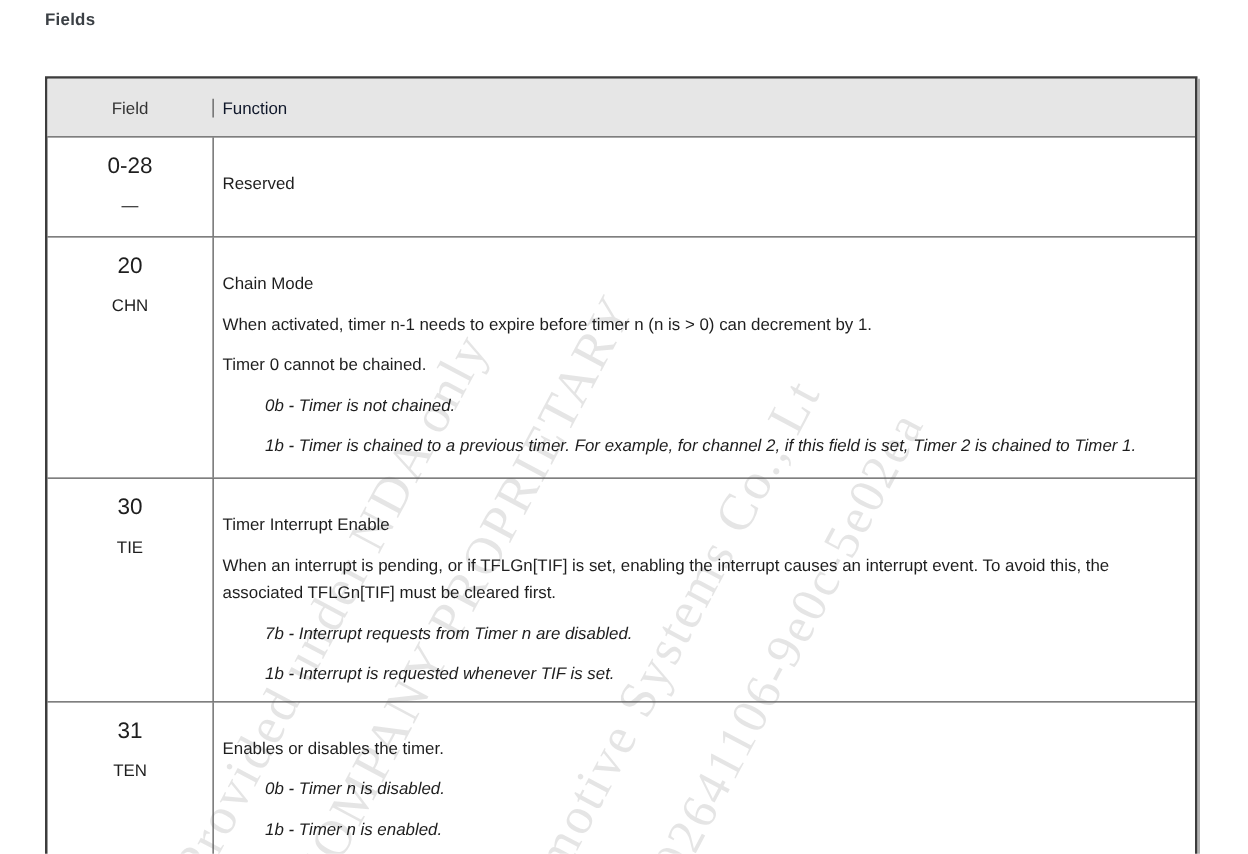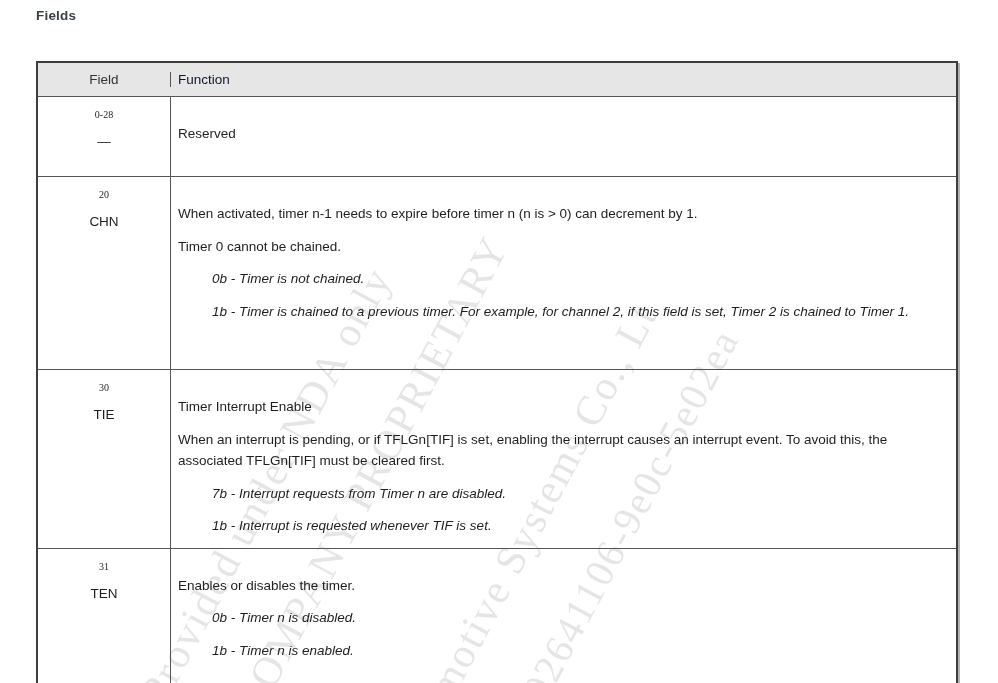--- a/index.html
+++ b/index.html
@@ -26,31 +26,31 @@
                   border:2px solid #3d3d3d; box-shadow:2px 2px 0 #b2b2b2;
                   background:transparent; }
 
   .t-row { display:flex; border-top:1px solid #555; }
   .t-row:first-child { border-top:none; }
 
   .col-field { width:133px; flex:0 0 133px; border-right:1px solid #555;
                text-align:center; }
   .col-function { flex:1 1 auto; padding:26px 10px 0 7px; }
 
-  .header-row { background:#e6e6e6; height:33px; align-items:center; }
+  .header-row { background:#e6e6e6; height:46px; align-items:center; }
   .header-row .col-field { font-size:13.5px; color:#333; }
   .header-row .col-function { padding:0 0 0 7px; font-size:13.5px; color:#0f172a; }
 
   .body-row { background:transparent; }
   .body-row:nth-child(2) { min-height:80px; }
   .body-row:nth-child(3) { min-height:193px; }
   .body-row:nth-child(4) { min-height:161px; }
   .body-row:nth-child(5) { min-height:140px; }
 
-  .col-field .bit  { margin-top:12px; font-size:10px;font-family:Liberation Serif, serif; }
+  .col-field .bit  { margin-top:12px; font-size:18px; }
   .col-field .name { margin-top:14px; font-size:13.5px; }
 
   .col-function p { font-size:13.5px; line-height:21.5px; margin:0 0 11px 0; }
   .col-function p.opt { margin-left:34px;font-style:italic; }
 </style>
 </head>
 <body>
 
 <div class="watermark-layer">
     <span class="wm wm-0">Provided under NDA only</span>
@@ -77,20 +77,21 @@
           <p class="para">Reserved</p>
         </div>
   </div>
 
   <div class="t-row body-row">
     <div class="col-field">
       <div class="bit">20</div>
       <div class="name">CHN</div>
     </div>
     <div class="col-function">
+          <p class="para">Chain Mode</p>
           <p class="para">When activated, timer n-1 needs to expire before timer n (n is &gt; 0) can decrement by 1.</p>
           <p class="para">Timer 0 cannot be chained.</p>
           <p class="opt">0b - Timer is not chained.</p>
           <p class="opt">1b - Timer is chained to a previous timer. For example, for channel 2, if this field is set, Timer 2 is chained to Timer 1.</p>
         </div>
   </div>
 
   <div class="t-row body-row">
     <div class="col-field">
       <div class="bit">30</div>

